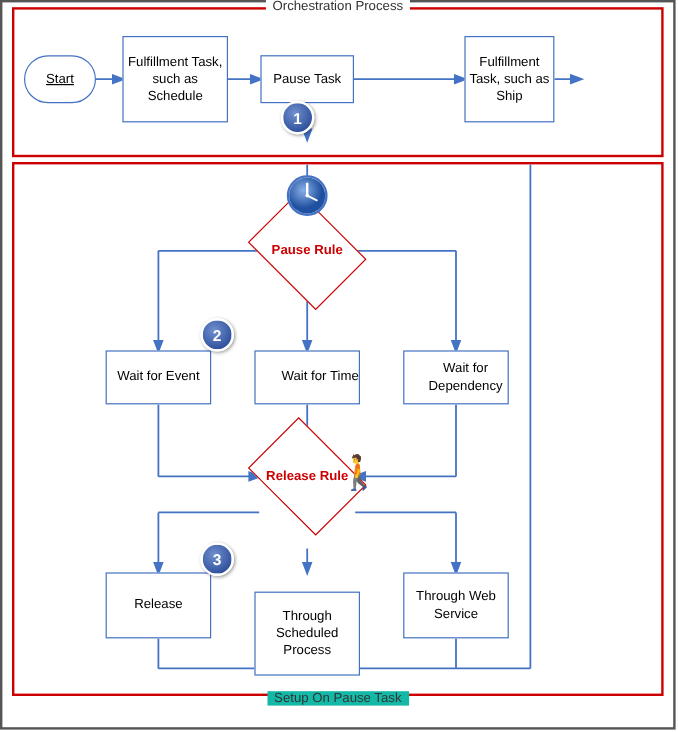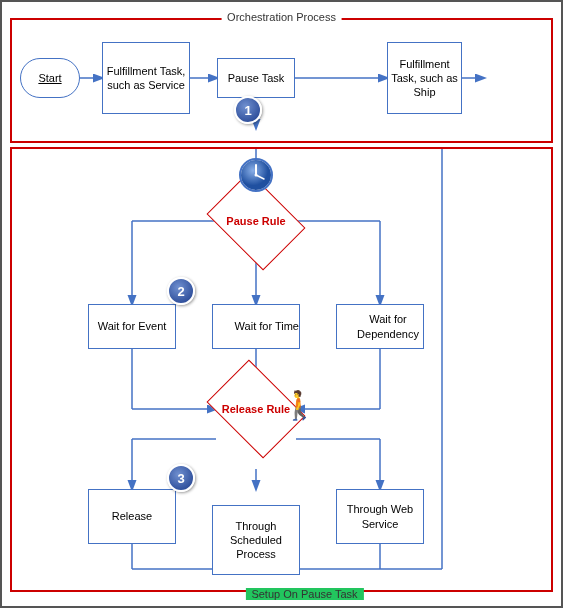--- a/index.html
+++ b/index.html
@@ -16,21 +16,21 @@
       width: 563px;
       height: 608px;
       border: 2px solid #555;
       position: relative;
       background: #fff;
     }
 
     
     .top-section {
       border: 2px solid #c00;
-      margin: 16px 8px 0 8px;
+      margin: 4px 8px 0 8px;
       height: 125px;
       position: relative;
       background: #fff;
     }
     .top-section-label {
       position: absolute;
       top: -9px;
       left: 50%;
       transform: translateX(-50%);
       background: #fff;
@@ -46,26 +46,25 @@
       margin: 4px 8px 4px 8px;
       height: 445px;
       position: relative;
       background: #fff;
     }
     .bottom-section-label {
       position: absolute;
       bottom: -10px;
       left: 50%;
       transform: translateX(-50%);
-      background: #22c55e;
+      background: #14b8a6;
       padding: 0 6px;
       font-size: 11px;
       color: #333;
       white-space: nowrap;
-      margin-left: 23px;
     }
 
     
     .diagram-svg {
       position: absolute;
       top: 0; left: 0;
       width: 100%;
       height: 100%;
       pointer-events: none;
     }
@@ -180,21 +179,21 @@
       <line x1="450" y1="58" x2="472" y2="58" stroke="#4472C4" stroke-width="1.5" marker-end="url(#arrow)"></line>
 
       <line x1="244" y1="88" x2="244" y2="108" stroke="#4472C4" stroke-width="1.5" marker-end="url(#arrow)"></line>
     </svg>
 
     <div class="rounded-box" style="left:8px; top:38px; width:60px; height:40px;">
       <span>Start</span>
     </div>
 
     <div class="box" style="left:90px; top:22px; width:88px; height:72px;">
-      <span>Fulfillment Task, such as Service</span>
+      <span>Fulfillment Task, such as Schedule</span>
     </div>
 
     <div class="box" style="left:205px; top:38px; width:78px; height:40px;">
       <span>Pause Task</span>
     </div>
 
     <div class="box" style="left:375px; top:22px; width:75px; height:72px;">
       <span>Fulfillment Task, such as Ship</span>
     </div>
 

